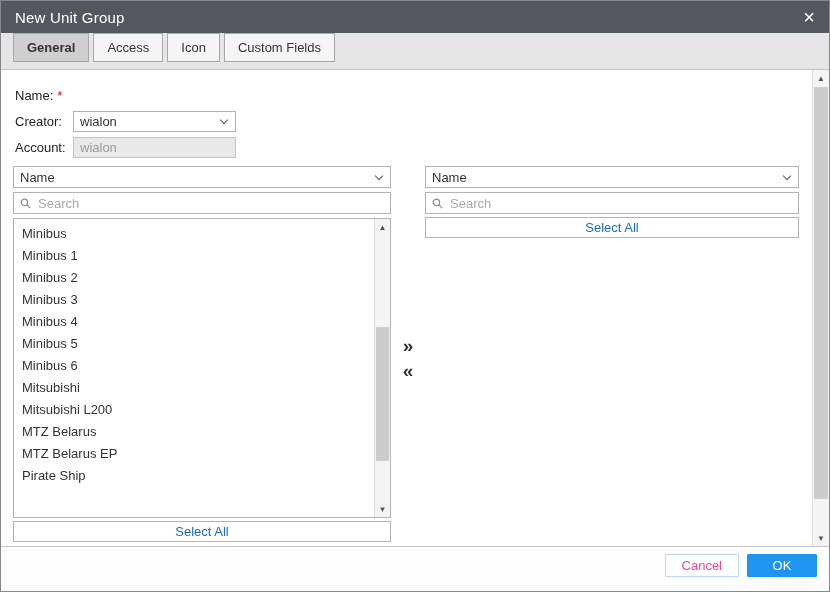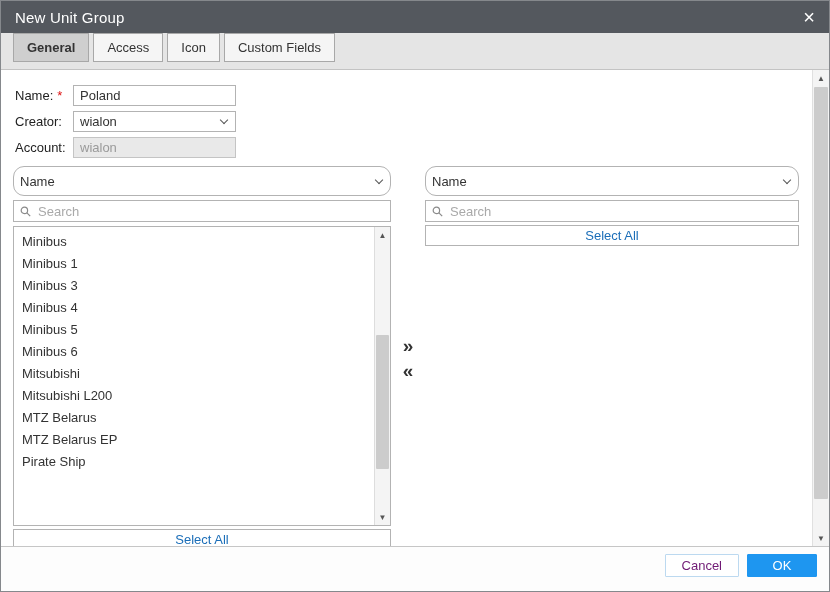--- a/index.html
+++ b/index.html
@@ -54,21 +54,21 @@
   .w-form { width:163px; }
   .chev {
     margin-left:auto; width:6px; height:6px;
     border-right:1px solid #555; border-bottom:1px solid #555;
     transform:rotate(45deg); margin-top:-3px; flex:0 0 auto;
   }
   
   .panel { position:absolute; top:96px; }
   .panel-left { left:12px; width:378px; }
   .panel-right { left:424px; width:374px; }
-  .sort { height:30px;border-radius:11px; }
+  .sort { height:22px; }
   .searchbox {
     margin-top:4px; height:22px; border:1px solid #b3b3b3;
     display:flex; align-items:center; padding:0 6px; background:#fff;
   }
   .sicon { display:flex; align-items:center; flex:0 0 auto; }
   .searchbox input {
     border:none; outline:none; flex:1; margin-left:5px;
     font-size:13px; font-family:"Liberation Sans", sans-serif; color:#6d28d9; background:transparent;
   }
   .searchbox input::placeholder { color:#a9a9a9; }
@@ -119,21 +119,21 @@
     flex:0 0 45px; border-top:1px solid #c6c6c6; background:#fdfdfd;
     display:flex; align-items:flex-start; justify-content:flex-end;
     padding:7px 12px 0 0; gap:8px;
   }
   .btn {
     height:23px; min-width:64px; padding:0 16px; font-size:13px;
     font-family:"Liberation Sans", sans-serif; cursor:pointer;
     display:flex; align-items:center; justify-content:center;
     border:1px solid transparent; border-radius:1px;
   }
-  .btn-cancel { background:#fff; color:#701a75; border-color:#bcd9f0; }
+  .btn-cancel { background:#fff; color:#ec4899; border-color:#bcd9f0; }
   .btn-ok { background:#1e96f0; color:#fff; border-color:#1e96f0; min-width:70px; }
 </style>
 </head>
 <body>
 
 <div class="dialog">
 
   <div class="titlebar">
     <span class="title">New Unit Group</span>
     <span class="close">×</span>
@@ -147,21 +147,20 @@
   </div>
 
   <div class="content">
 
     <div class="form">
       <div class="frow">
         <span class="flabel">
           <span>Name:</span>
           <span class="req">*</span>
         </span>
-        <input class="tinput" value="Poland" style="">
       </div>
       <div class="frow">
         <span class="flabel">Creator:</span>
         <div class="selectbox w-form">
           <span>wialon</span>
           <span class="chev"></span>
         </div>
       </div>
       <div class="frow">
         <span class="flabel">Account:</span>
@@ -180,20 +179,21 @@
               <circle cx="4.4" cy="4.4" r="3.2" fill="none" stroke="#8a8a8a" stroke-width="1.2"></circle>
               <line x1="6.9" y1="6.9" x2="10.2" y2="10.2" stroke="#8a8a8a" stroke-width="1.2"></line>
             </svg>
         </span>
         <input placeholder="Search" style="">
       </div>
       <div class="listbox">
         <div class="list-items with-sb">
             <div class="list-item">Minibus</div>
             <div class="list-item">Minibus 1</div>
+            <div class="list-item">Minibus 2</div>
             <div class="list-item">Minibus 3</div>
             <div class="list-item">Minibus 4</div>
             <div class="list-item">Minibus 5</div>
             <div class="list-item">Minibus 6</div>
             <div class="list-item">Mitsubishi</div>
             <div class="list-item">Mitsubishi L200</div>
             <div class="list-item">MTZ Belarus</div>
             <div class="list-item">MTZ Belarus EP</div>
             <div class="list-item">Pirate Ship</div>
           </div>

